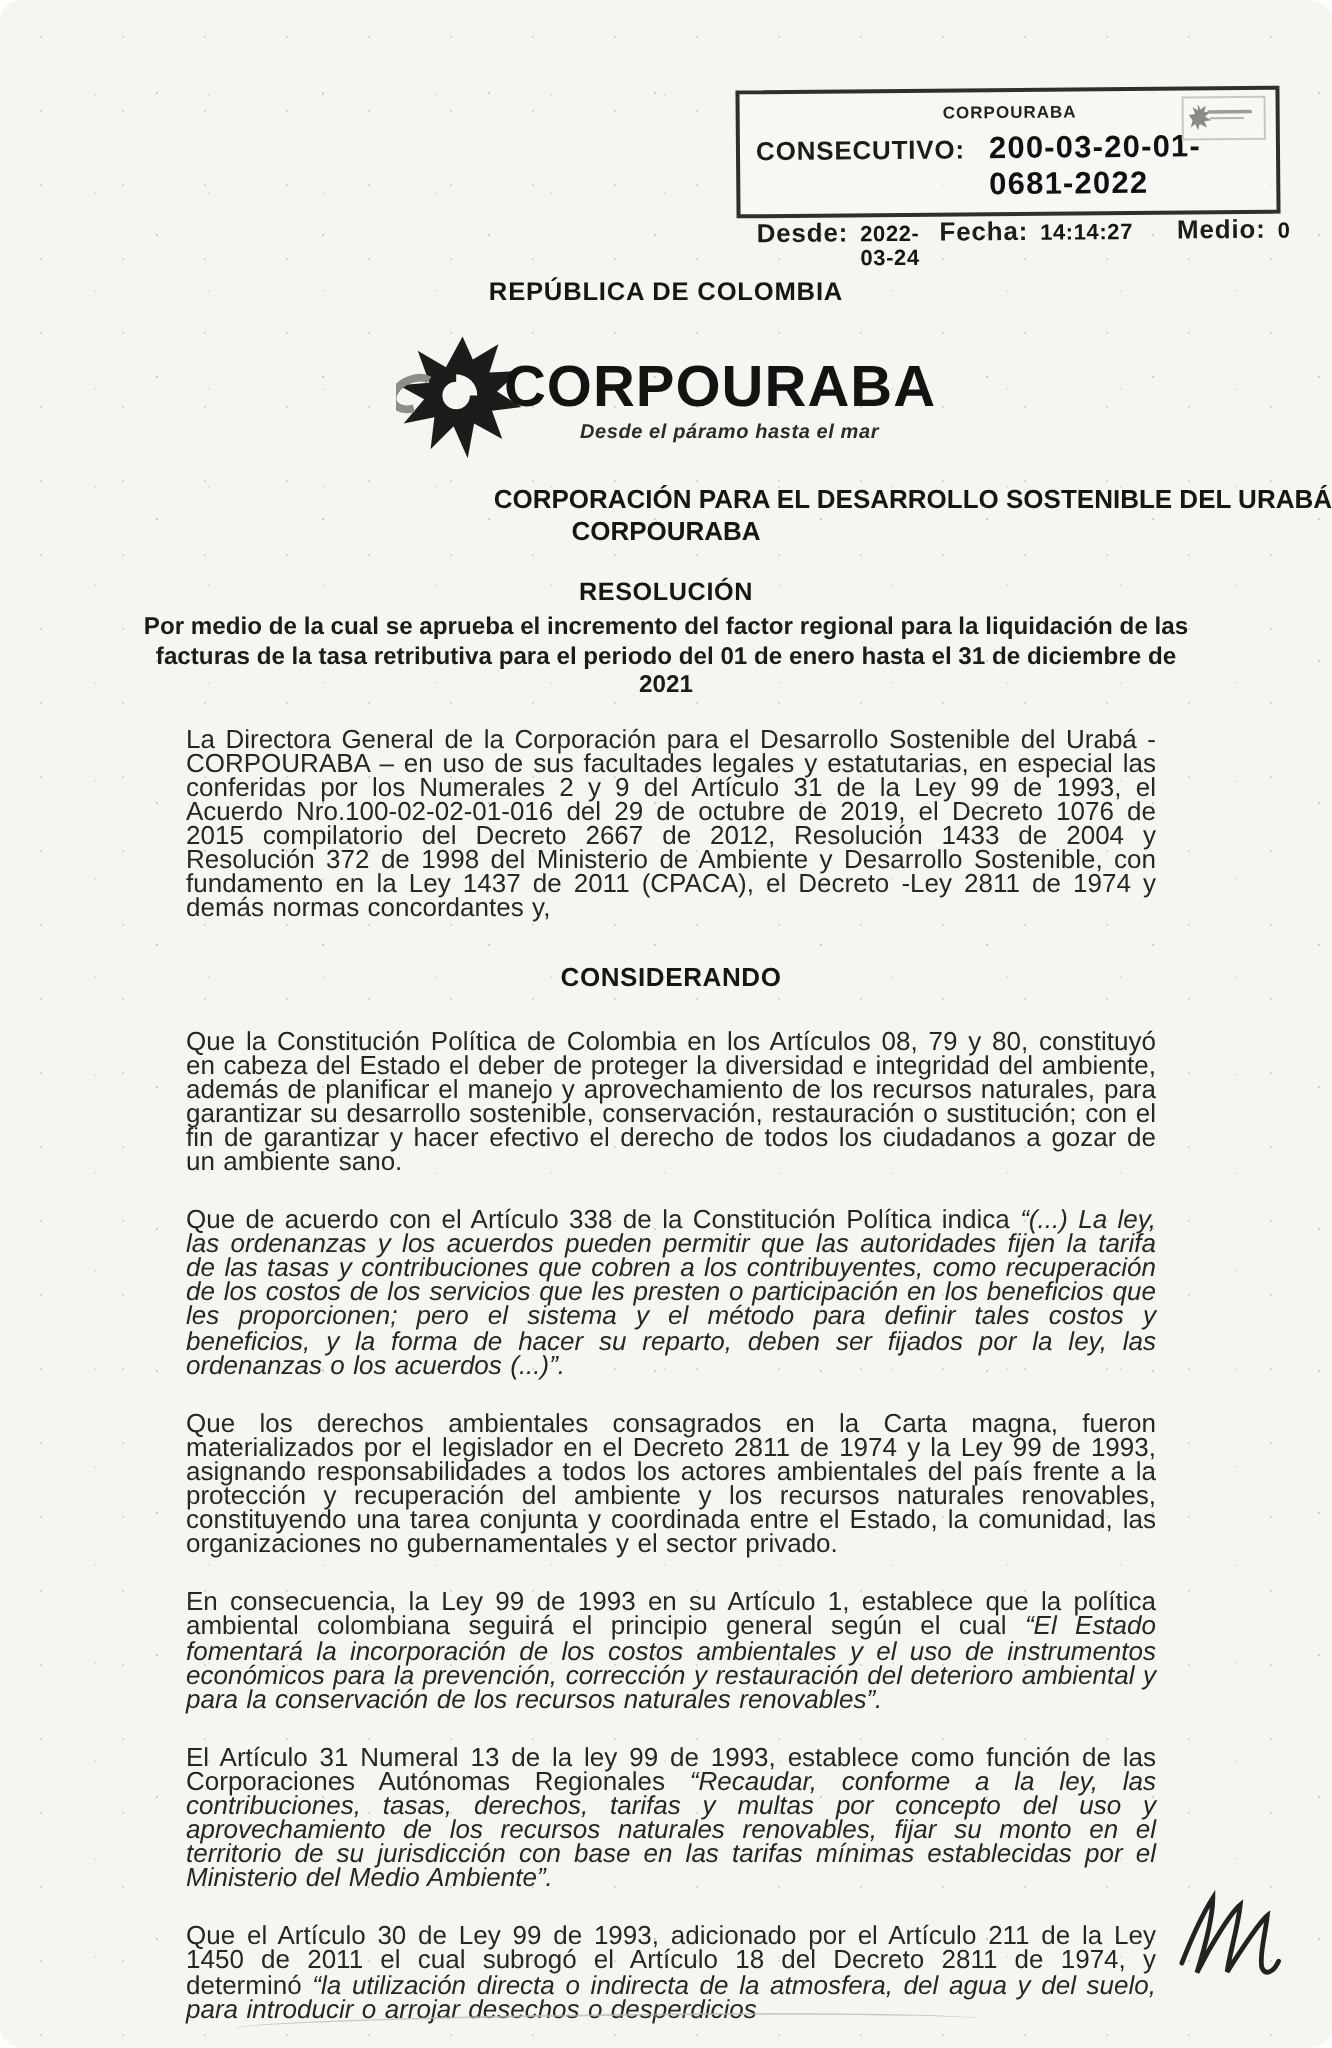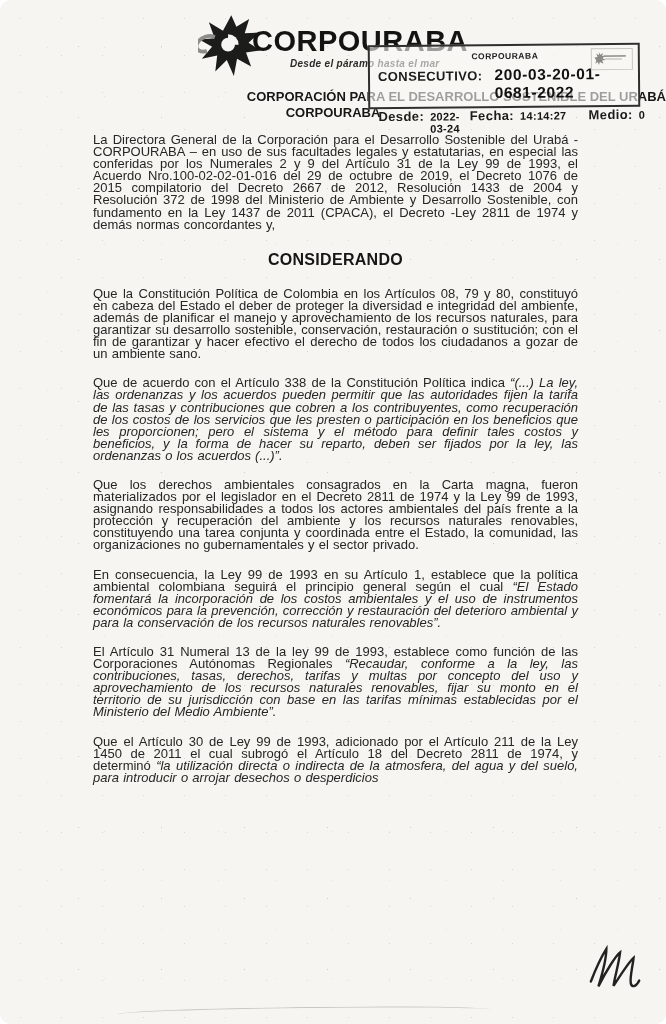--- a/index.html
+++ b/index.html
@@ -69,21 +69,21 @@
     margin:3px auto 0; width:524px; text-align:center;
     font-size:12.1px; font-weight:bold; line-height:14.6px; color:#1b1b19;
   }
   
   .content{margin:14px 88px 0 93px;}
   .para, .intro{
     font-size:13px; line-height:12.1px; text-align:justify;
     word-spacing:.6px; margin:0 0 17px; color:#262624;
   }
   .considerando{
-    text-align:center; font-size:16px; font-weight:bold; color:#161614;
+    text-align:center; font-size:13px; font-weight:bold; color:#161614;
     margin:20px 0 19px; letter-spacing:.3px;
   }
   .it{font-style:italic;}
   
   .scribble{position:absolute; left:588px; top:944px; transform:rotate(6deg);}
   .scan-line{
     position:absolute; left:118px; top:1007px; width:372px; height:9px;
     border-top:1.6px solid #bbb9b2; border-radius:50%;
     transform:rotate(-.7deg); opacity:.75;
   }
@@ -109,39 +109,42 @@
     <div class="stamp-row2">
       <span class="stamp-label">Desde:</span>
       <span class="stamp-small-value">2022-03-24</span>
       <span class="stamp-label gap1">Fecha:</span>
       <span class="stamp-small-value">14:14:27</span>
       <span class="stamp-label gap2">Medio:</span>
       <span class="stamp-small-value">0</span>
     </div>
   </div>
 
+  <h1 class="republic">REPÚBLICA DE COLOMBIA</h1>
 
   <div class="logo-block">
     <span class="logo-star">
       <svg width="64" height="64" viewBox="0 0 100 100">
         <path d="M52 2 L60 20 L80 8 L73 30 L96 29 L79 45 L98 57 L75 60 L83 82 L61 70 L56 97 L45 72 L27 90 L30 65 L6 70 L22 51 L2 40 L26 38 L17 13 L39 26 Z" fill="#1c1c1a"></path>
         <circle cx="47" cy="48" r="16.5" fill="#f6f5f1"></circle>
         <path d="M47 33.5 a14.5 14.5 0 1 0 14.5 14.5" fill="none" stroke="#1c1c1a" stroke-width="7.5"></path>
         <path d="M14 58 a17 11 -25 1 1 12 -22" fill="none" stroke="#8d8d89" stroke-width="6"></path>
       </svg>
     </span>
     <span class="logo-textcol">
       <span class="logo-wordmark">CORPOURABA</span>
       <span class="logo-tagline">Desde el páramo hasta el mar</span>
     </span>
   </div>
 
   <h2 class="org-line1">CORPORACIÓN PARA EL DESARROLLO SOSTENIBLE DEL URABÁ</h2>
   <h2 class="org-line2">CORPOURABA</h2>
 
+  <h3 class="doc-type">RESOLUCIÓN</h3>
+  <div class="subject">Por medio de la cual se aprueba el incremento del factor regional para la liquidación de las facturas de la tasa retributiva para el periodo del 01 de enero hasta el 31 de diciembre de 2021</div>
 
   <div class="content">
     <p class="intro">La Directora General de la Corporación para el Desarrollo Sostenible del Urabá - CORPOURABA – en uso de sus facultades legales y estatutarias, en especial las conferidas por los Numerales 2 y 9 del Artículo 31 de la Ley 99 de 1993, el Acuerdo Nro.100-02-02-01-016 del 29 de octubre de 2019, el Decreto 1076 de 2015 compilatorio del Decreto 2667 de 2012, Resolución 1433 de 2004 y Resolución 372 de 1998 del Ministerio de Ambiente y Desarrollo Sostenible, con fundamento en la Ley 1437 de 2011 (CPACA), el Decreto -Ley 2811 de 1974 y demás normas concordantes y,</p>
     <div class="considerando">CONSIDERANDO</div>
     <div>
         <p class="para"><span>Que la Constitución Política de Colombia en los Artículos 08, 79 y 80, constituyó en cabeza del Estado el deber de proteger la diversidad e integridad del ambiente, además de planificar el manejo y aprovechamiento de los recursos naturales, para garantizar su desarrollo sostenible, conservación, restauración o sustitución; con el fin de garantizar y hacer efectivo el derecho de todos los ciudadanos a gozar de un ambiente sano.</span></p>
         <p class="para"><span>Que de acuerdo con el Artículo 338 de la Constitución Política indica </span><span class="it">“(...) La ley, las ordenanzas y los acuerdos pueden permitir que las autoridades fijen la tarifa de las tasas y contribuciones que cobren a los contribuyentes, como recuperación de los costos de los servicios que les presten o participación en los beneficios que les proporcionen; pero el sistema y el método para definir tales costos y beneficios, y la forma de hacer su reparto, deben ser fijados por la ley, las ordenanzas o los acuerdos (...)”.</span></p>
         <p class="para"><span>Que los derechos ambientales consagrados en la Carta magna, fueron materializados por el legislador en el Decreto 2811 de 1974 y la Ley 99 de 1993, asignando responsabilidades a todos los actores ambientales del país frente a la protección y recuperación del ambiente y los recursos naturales renovables, constituyendo una tarea conjunta y coordinada entre el Estado, la comunidad, las organizaciones no gubernamentales y el sector privado.</span></p>
         <p class="para"><span>En consecuencia, la Ley 99 de 1993 en su Artículo 1, establece que la política ambiental colombiana seguirá el principio general según el cual </span><span class="it">“El Estado fomentará la incorporación de los costos ambientales y el uso de instrumentos económicos para la prevención, corrección y restauración del deterioro ambiental y para la conservación de los recursos naturales renovables”.</span></p>
         <p class="para"><span>El Artículo 31 Numeral 13  de la ley 99 de 1993, establece como función de las Corporaciones Autónomas Regionales </span><span class="it">“Recaudar, conforme a la ley, las contribuciones, tasas, derechos, tarifas y multas por concepto del uso y aprovechamiento de los recursos naturales renovables, fijar su monto en el territorio de su jurisdicción con base en las tarifas mínimas establecidas por el Ministerio del Medio Ambiente”.</span></p>

